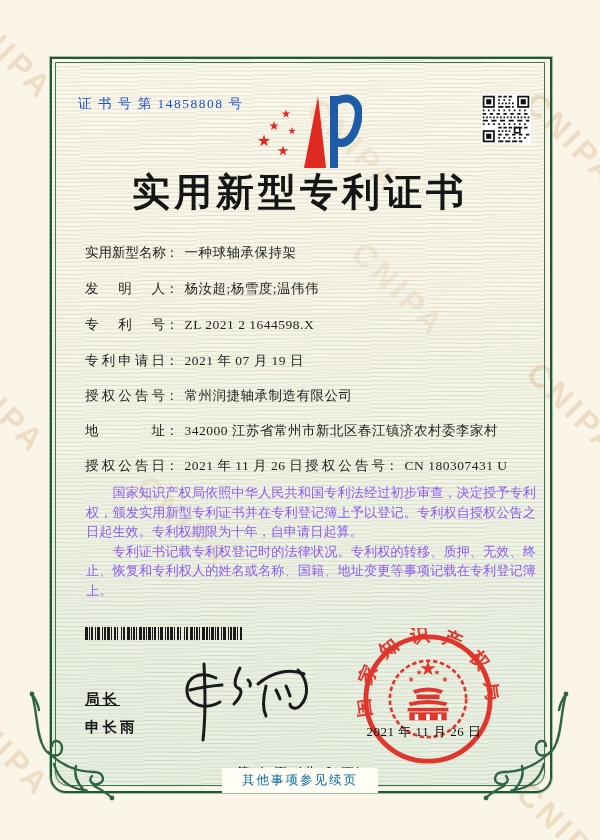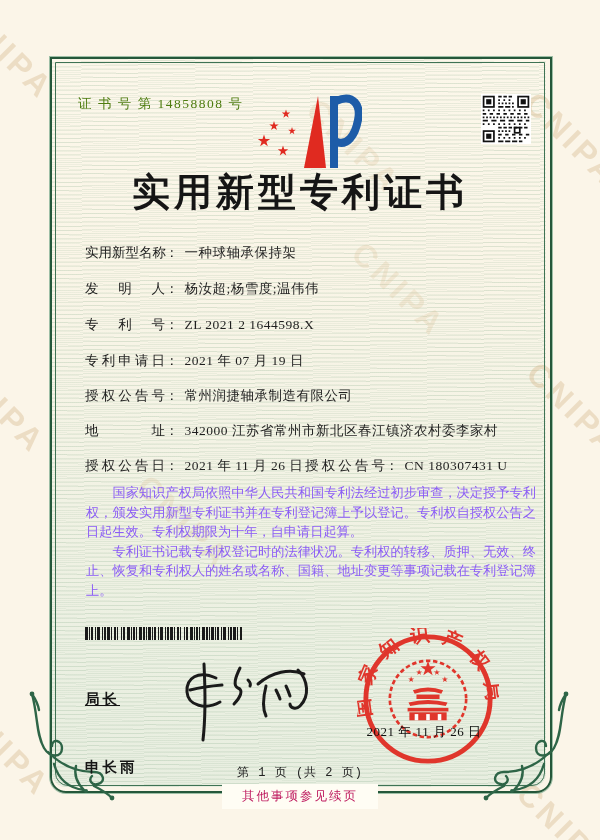--- a/index.html
+++ b/index.html
@@ -39,21 +39,21 @@
     border-bottom-left-radius:14px;border-bottom-right-radius:14px;
     background:
       repeating-linear-gradient(179deg, rgba(130,170,135,0) 0 3px, rgba(130,170,135,0.16) 3px 4px),
       repeating-linear-gradient(181deg, rgba(130,170,135,0) 0 3.4px, rgba(130,170,135,0.10) 3.4px 4.4px),
       linear-gradient(180deg,#fcf7ea 0%,#faf5e7 28%,#f4f3e5 52%,#ecf0e2 78%,#e8eee0 100%);
     z-index:0;
   }
   .content{position:absolute;inset:0;z-index:3;}
   .cert-no{
     position:absolute;left:78px;top:95px;
-    font-size:13.5px;letter-spacing:1.5px;color:#4d7c0f;
+    font-size:13.5px;letter-spacing:1.5px;color:#1d4ed8;
   }
   .logo{position:absolute;left:250px;top:86px;width:112px;height:84px;}
   .qr{
     position:absolute;left:481px;top:94px;width:50px;height:50px;
     background:#ffffff;padding:0;
   }
   .title{
     position:absolute;left:0;right:0;top:167px;text-align:center;
     font-size:38px;font-weight:900;letter-spacing:4px;color:#151515;
   }
@@ -69,37 +69,37 @@
   .paras p{margin:0;text-indent:2em;}
   .barcode{position:absolute;left:85px;top:627px;width:157px;height:13px;}
   .officer-title{
     position:absolute;left:85px;top:690px;
     font-family:"Liberation Sans","DejaVu Sans",sans-serif;
     font-weight:700;font-size:14.5px;color:#161616;letter-spacing:3px;text-decoration:underline;
   }
   .officer-name{
     position:absolute;left:85px;top:718px;
     font-family:"Liberation Sans","DejaVu Sans",sans-serif;
-    font-weight:700;font-size:14.5px;color:#161616;letter-spacing:3px;margin-top:40px;
+    font-weight:700;font-size:14.5px;color:#161616;letter-spacing:3px;
   }
   .signature{position:absolute;left:178px;top:658px;width:140px;height:92px;}
   .seal{position:absolute;left:357px;top:628px;width:142px;height:142px;opacity:0.93;}
   .seal-date{
     position:absolute;left:362px;top:723px;width:124px;text-align:center;
     font-size:13px;color:#111;letter-spacing:0.5px;white-space:nowrap;
     z-index:4;
   }
   .page-num{
     position:absolute;left:0;right:0;top:764px;text-align:center;
     font-size:12px;color:#222;letter-spacing:1px;font-family:Liberation Mono, monospace;
   }
   .cont-note{
-    position:absolute;left:50%;top:784px;transform:translateX(-50%);
+    position:absolute;left:50%;top:768px;transform:translateX(-50%);
     background:#fffdf4;padding:4px 20px;
-    font-size:12.5px;color:#be185d;letter-spacing:2px;white-space:nowrap;
+    font-size:12.5px;color:#0369a1;letter-spacing:2px;white-space:nowrap;
     z-index:3;
   }
   .flourish{position:absolute;width:92px;height:112px;z-index:2;}
   .flourish.left{left:24px;top:690px;}
   .flourish.right{left:482px;top:690px;transform:scaleX(-1);}
 </style>
 </head>
 <body>
 
 <div class="page">

